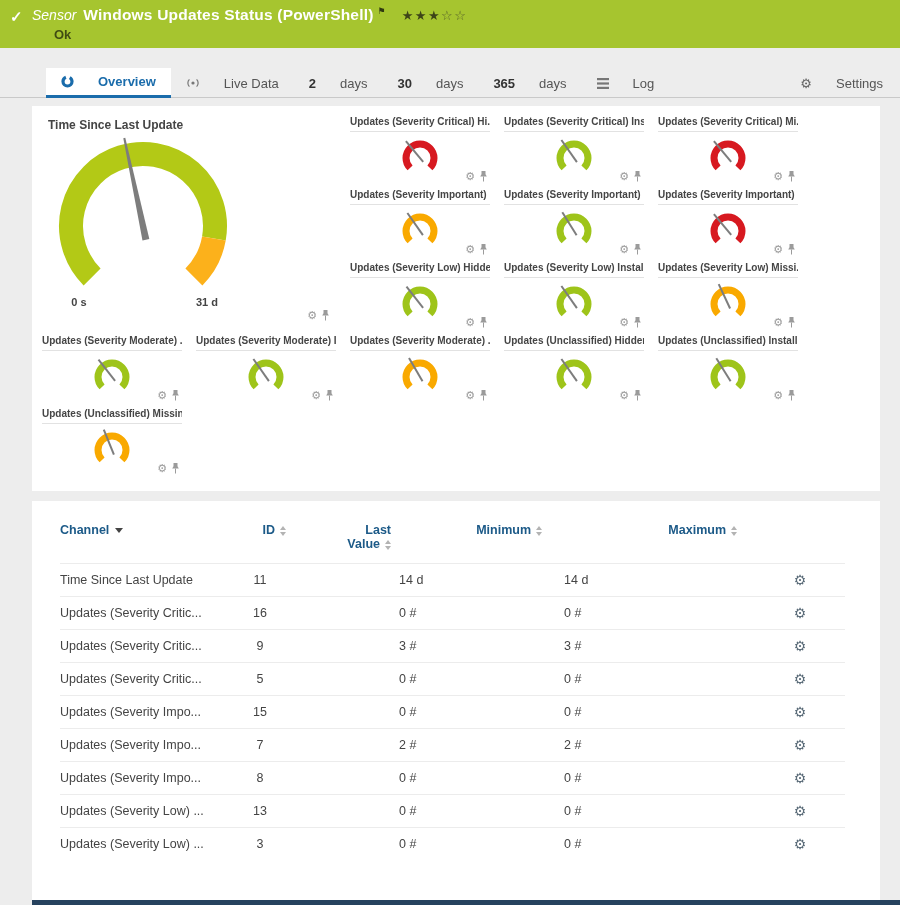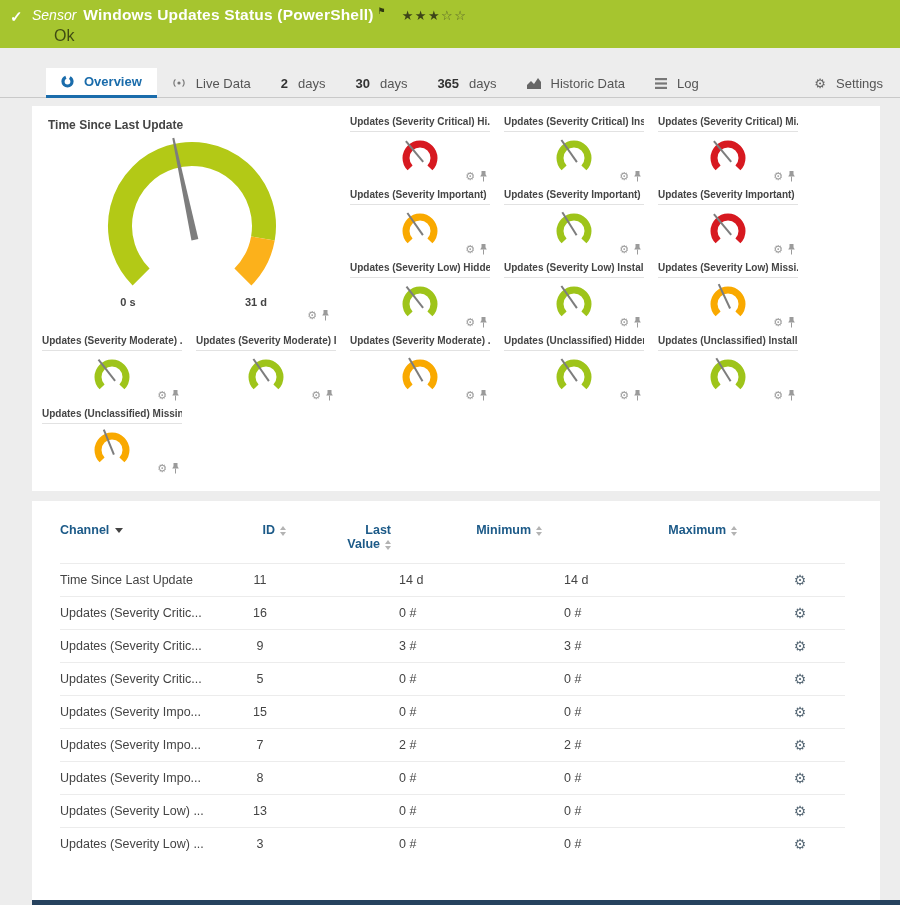--- a/index.html
+++ b/index.html
@@ -13,37 +13,37 @@
   
   .topbar{height:48px;background:#a6c52f;position:relative;padding:6px 0 0 10px;color:#fff}
   .chk{position:absolute;left:10px;top:8px;font-size:15px;font-weight:bold;color:#fff}
   .hrow{margin-left:22px;display:flex;align-items:center}
   .kind{font-style:italic;font-size:14px;margin-right:7px}
   .title{font-size:15.5px;font-weight:bold;letter-spacing:.2px}
   .flag{font-size:9px;align-self:flex-start;margin-left:4px;color:#303a10;cursor:pointer}
   .stars{margin-left:16px;font-size:13px;letter-spacing:1.5px;cursor:pointer}
   .sf{color:#3d4418}
   .se{color:#55602a}
-  .status{margin-left:44px;margin-top:3px;font-weight:normal;font-size:16px;color:rgba(0,0,0,.62)}
+  .status{margin-left:44px;margin-top:3px;font-weight:bold;font-size:13px;color:rgba(0,0,0,.62)}
   
   .tabs{display:flex;align-items:stretch;margin-top:20px;border-bottom:1px solid #c9c9c9;padding-left:46px;height:30px;width:900px}
-  .tab{display:flex;align-items:center;gap:10px;padding:0 15px;font-size:13px;color:#555;margin-bottom:-1px;cursor:pointer;white-space:nowrap}
+  .tab{display:flex;align-items:center;gap:24px;padding:0 15px;font-size:13px;color:#555;margin-bottom:-1px;cursor:pointer;white-space:nowrap}
   .tab.active{background:#fff;color:#1a6cab;border-bottom:3px solid #1a6cab;font-weight:bold}
   .tab .tnum{color:#333;font-weight:bold}
   .tab .tlabel{line-height:1}
   .tab-settings{margin-left:auto;margin-right:2px}
   .tgear{font-size:13px;color:#666;line-height:1}
   
   .panel{margin-left:32px;background:#fff;width:848px}
   .panel-gauges{margin-top:8px;padding:8px 0 12px 8px}
   .ggrid{display:grid;grid-template-columns:repeat(5,154px);grid-auto-rows:73px}
   
   .gbig{grid-column:1/3;grid-row:1/4;position:relative;padding:4px 0 0 8px}
   .gbig-title{font-size:12px;font-weight:bold;color:#454545}
-  .gbig-body{display:flex;justify-content:center;padding-right:12px;margin-top:2px}
+  .gbig-body{display:flex;justify-content:flex-start;padding-right:12px;margin-top:2px}
   .glabel{font-size:11px;font-weight:bold;fill:#444}
   
   .gcell{position:relative;padding:2px 12px 0 2px;height:73px;cursor:pointer}
   .gtitle{font-size:10px;font-weight:bold;color:#454545;white-space:nowrap;overflow:hidden;border-bottom:1px solid #e2e2e2;padding-bottom:4px}
   .gbody{position:relative;height:52px;display:flex;justify-content:center}
   svg.mini{margin-top:3px}
   .gicons{position:absolute;right:2px;bottom:2px;display:flex;gap:4px;align-items:flex-end}
   .gicons-big{position:absolute;right:18px;bottom:12px}
   .gear{font-size:11px;color:#9b9b9b;line-height:1;cursor:pointer}
   .pin{cursor:pointer}
@@ -99,26 +99,20 @@
       <b class="tnum">2</b>
       <span class="tlabel">days</span>
     </div>
     <div class="tab">
       <b class="tnum">30</b>
       <span class="tlabel">days</span>
     </div>
     <div class="tab">
       <b class="tnum">365</b>
       <span class="tlabel">days</span>
-    </div>
-    <div class="tab">
-      <svg width="14" height="11" viewBox="0 0 14 11">
-        <path d="M0 11 L0 7 4 3 7 6 11 0 14 4 14 11 Z" fill="#666"></path>
-      </svg>
-      <span class="tlabel">Historic Data</span>
     </div>
     <div class="tab">
       <svg width="12" height="11" viewBox="0 0 12 11">
         <rect y="0" width="12" height="2.2" fill="#777"></rect>
         <rect y="4.4" width="12" height="2.2" fill="#777"></rect>
         <rect y="8.8" width="12" height="2.2" fill="#777"></rect>
       </svg>
       <span class="tlabel">Log</span>
     </div>
     <div class="tab tab-settings">

